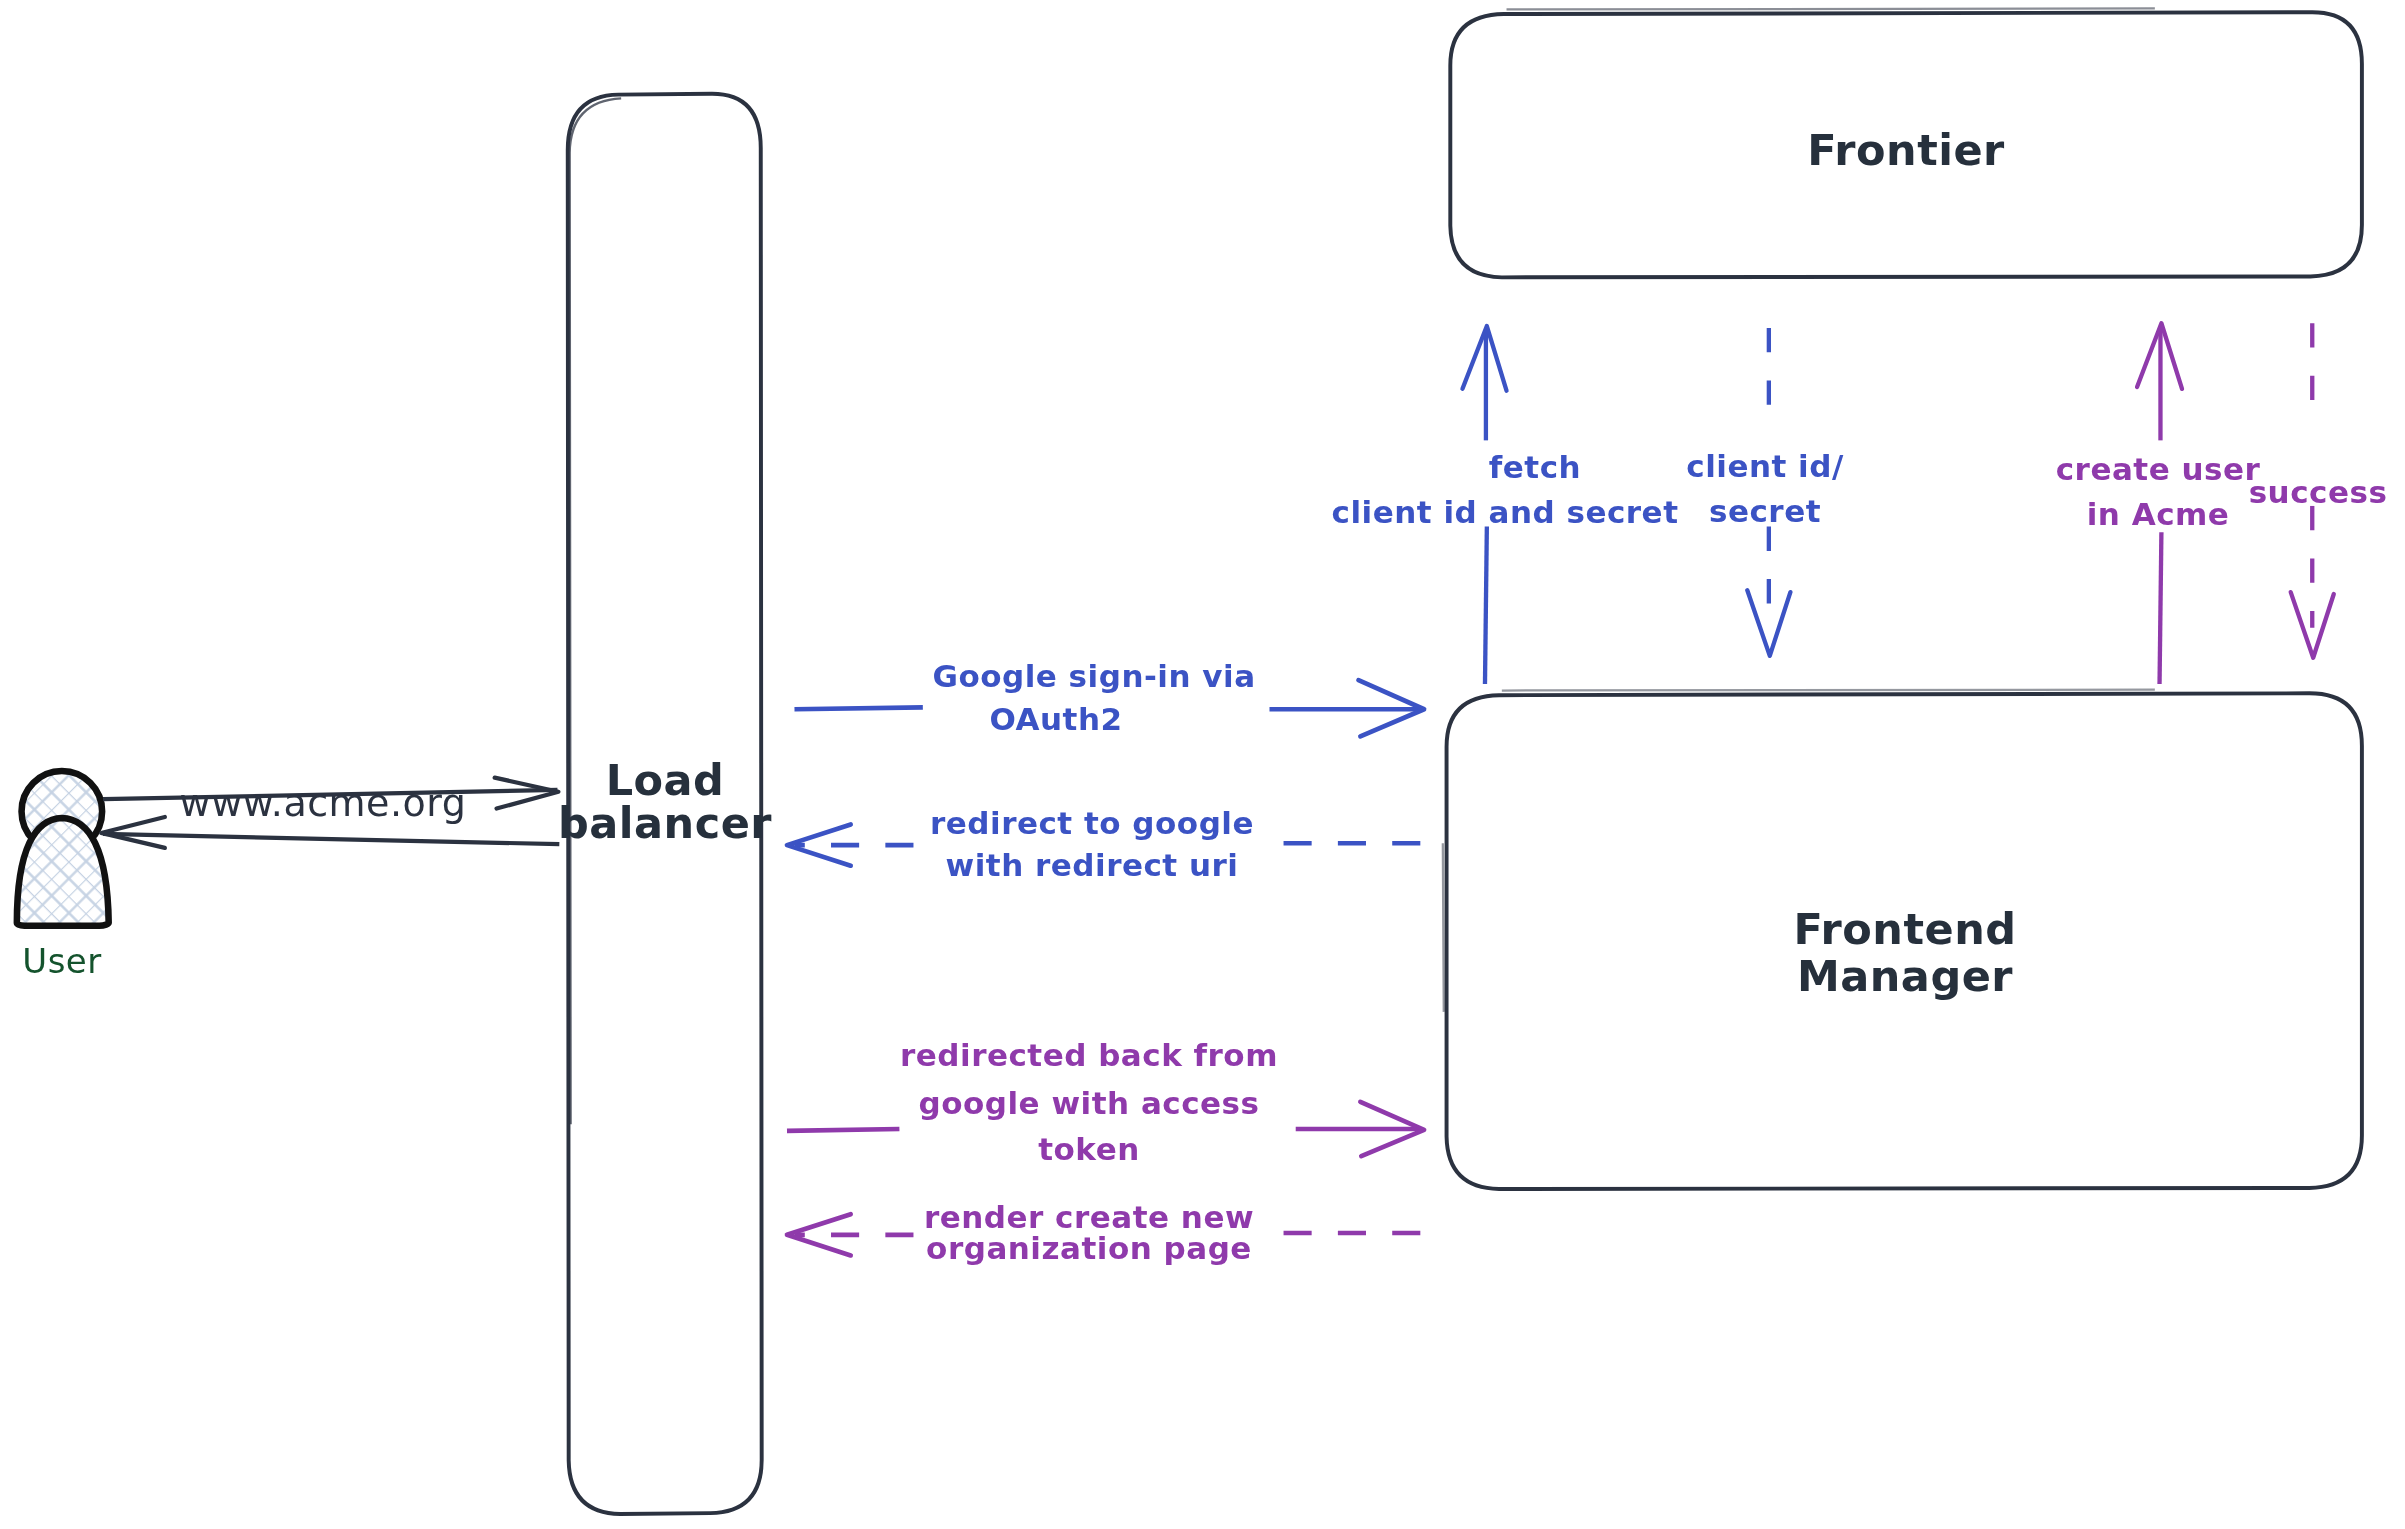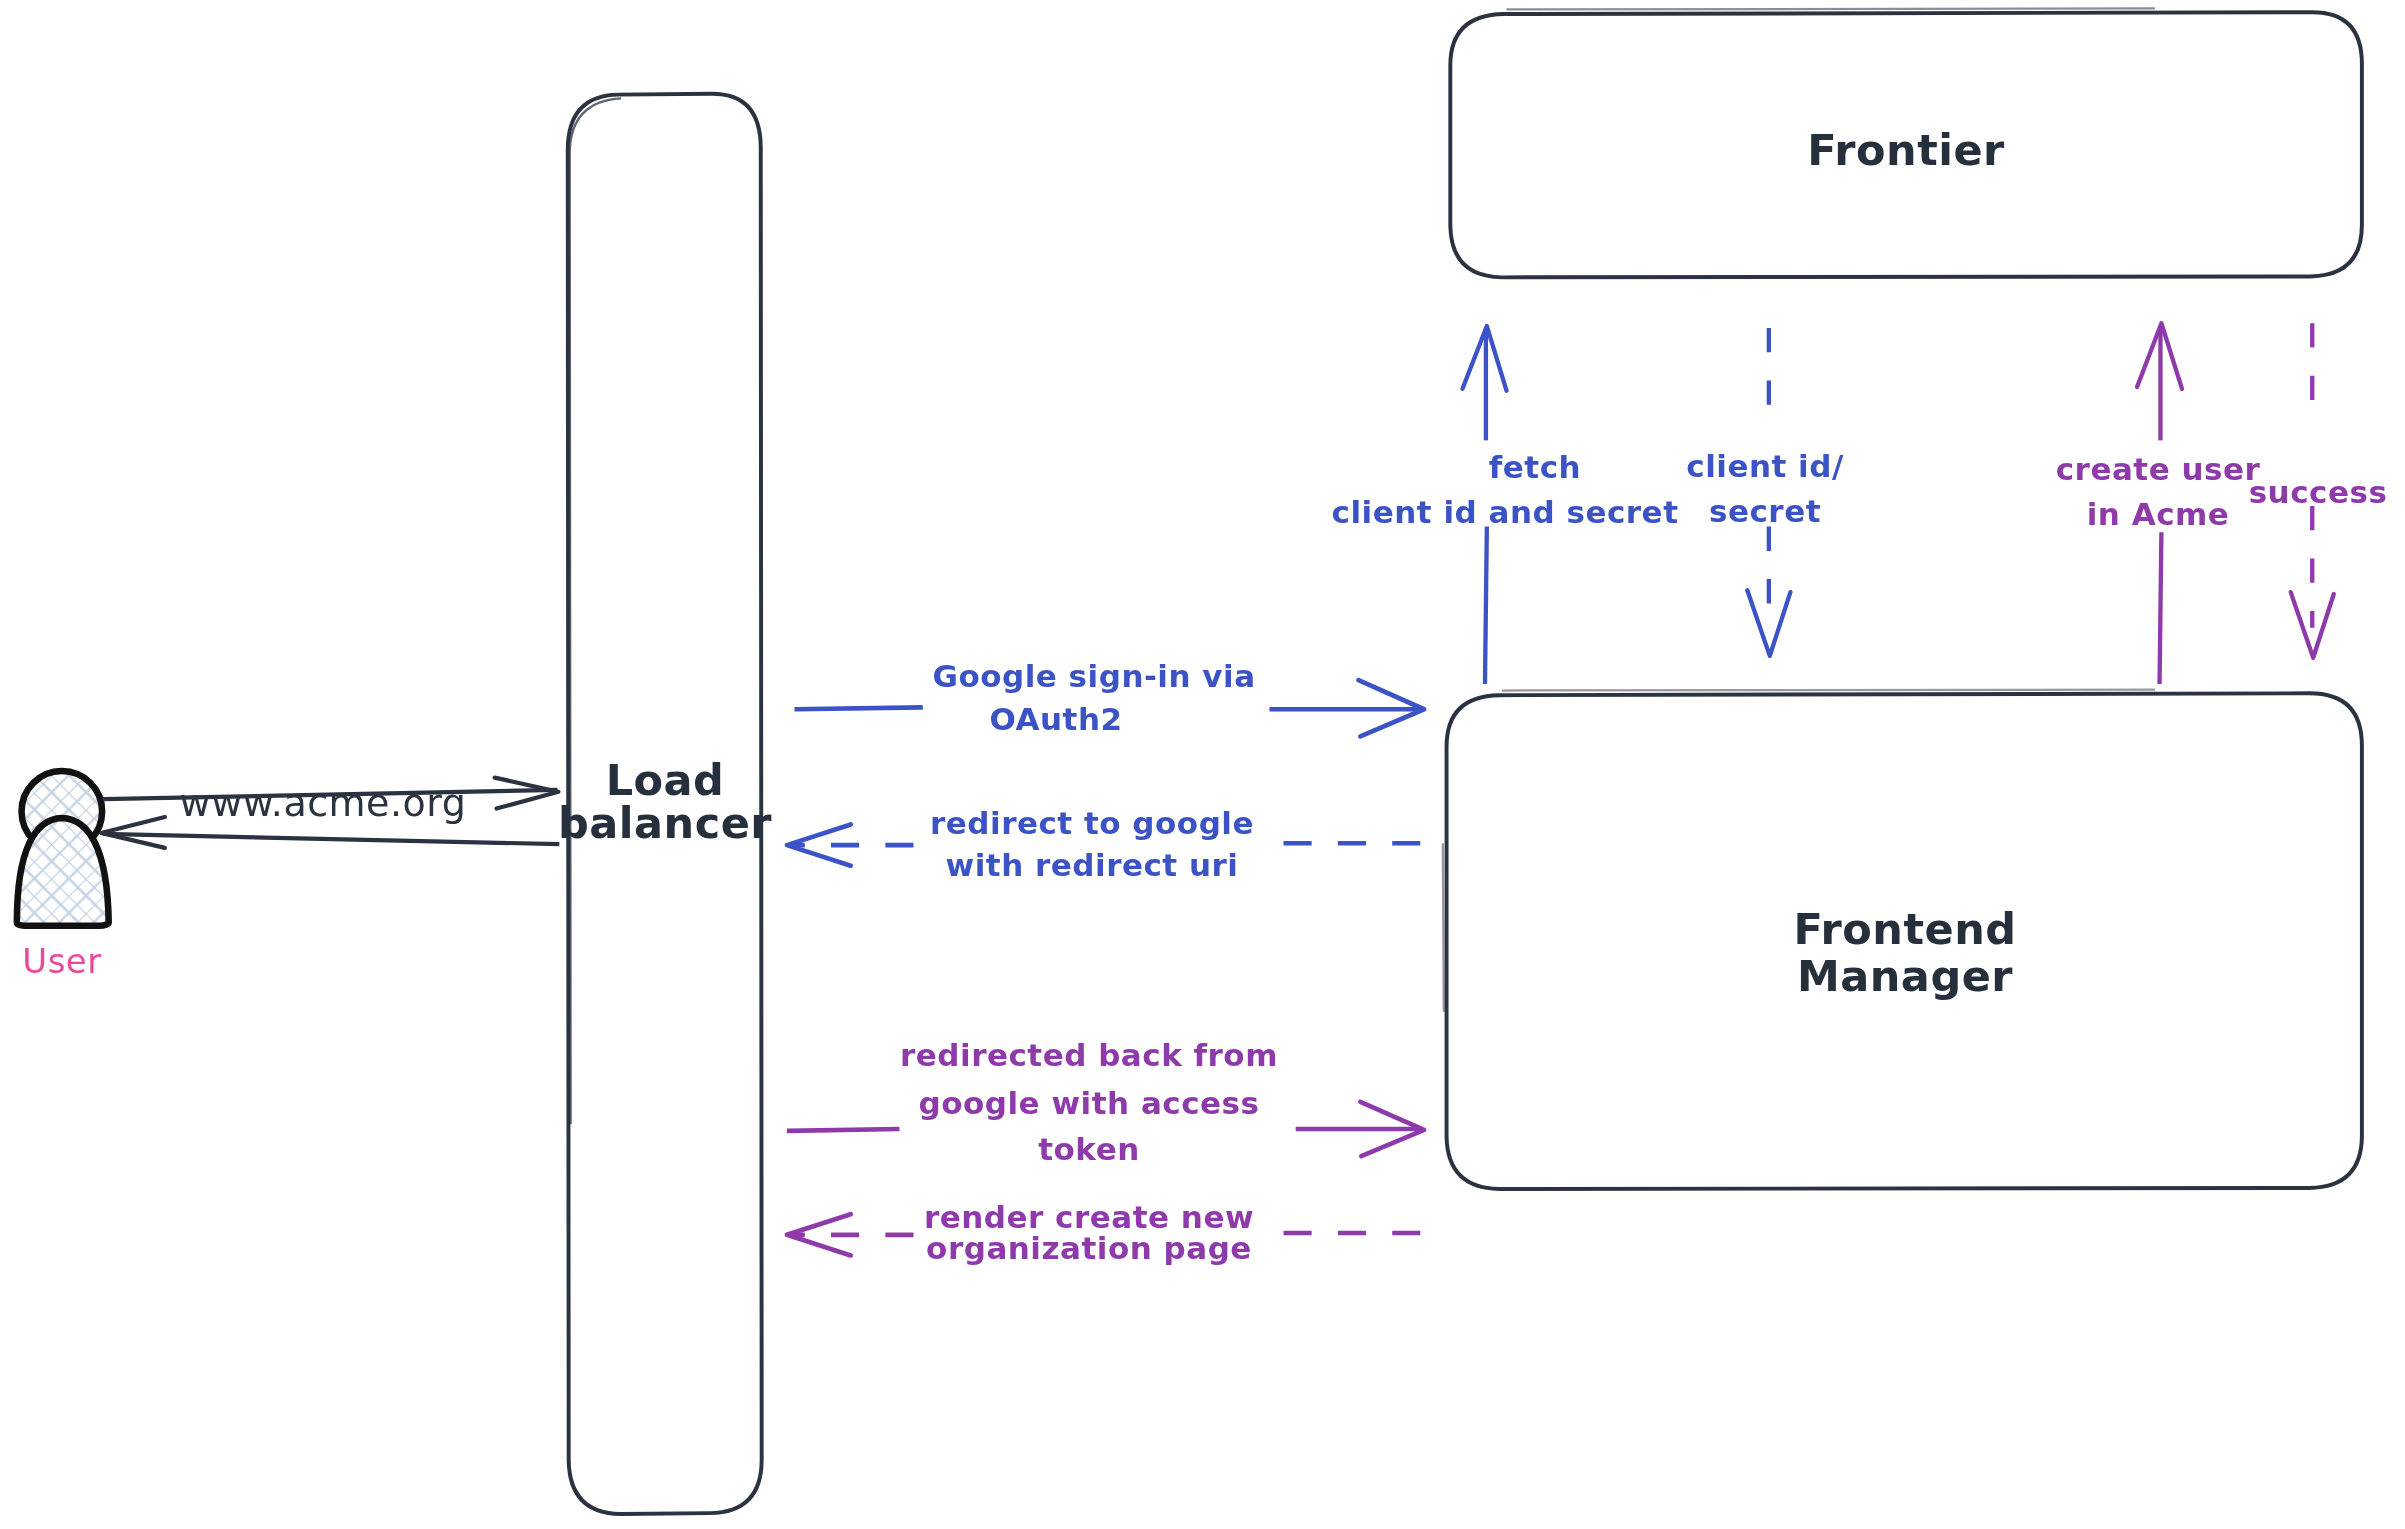--- a/index.html
+++ b/index.html
@@ -28,21 +28,21 @@
     line-height: 1.18;
     font-family: "DejaVu Sans", sans-serif;
     letter-spacing: 0.5px;
   }
   .node-label {
     color: #26303c;
     font-size: 43px;
     font-weight: 700;
   }
   .actor-label {
-    color: #ec4899;
+    color: #14532d;
     font-size: 34px;
   }
   .edge-label-blue {
     color: #3b53c4;
     font-size: 31px;
     font-weight: 600;
   }
   .edge-label-purple {
     color: #8f3aab;
     font-size: 31px;

